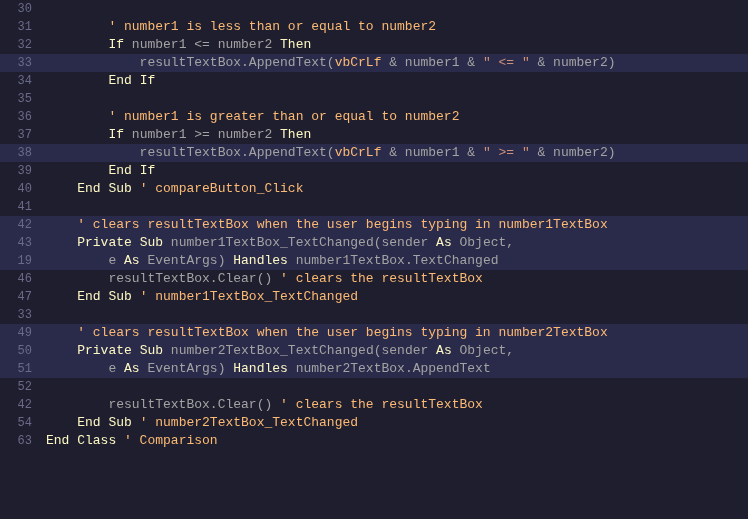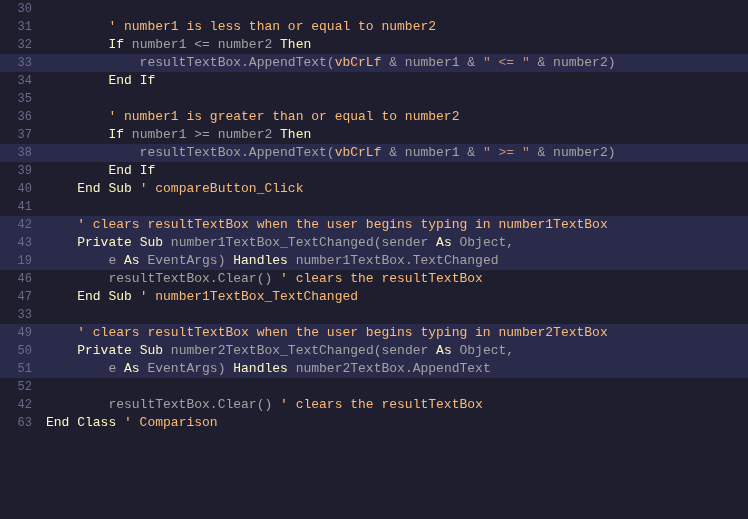--- a/index.html
+++ b/index.html
@@ -139,16 +139,20 @@
     </div>
     <div class="code-line">
       <span class="line-number">52</span>
       <span class="line-content"> </span>
     </div>
     <div class="code-line">
       <span class="line-number">42</span>
       <span class="line-content"><span class="normal">        resultTextBox.Clear() </span><span class="kw-green">' clears the resultTextBox</span></span>
     </div>
     <div class="code-line">
+      <span class="line-number">54</span>
+      <span class="line-content"><span class="normal">    </span><span class="kw-keyword">End Sub</span><span class="kw-green"> ' number2TextBox_TextChanged</span></span>
+    </div>
+    <div class="code-line">
       <span class="line-number">63</span>
       <span class="line-content"><span class="kw-keyword">End Class</span><span class="kw-green"> ' Comparison</span></span>
     </div>
   </div>
 
 </body></html>

